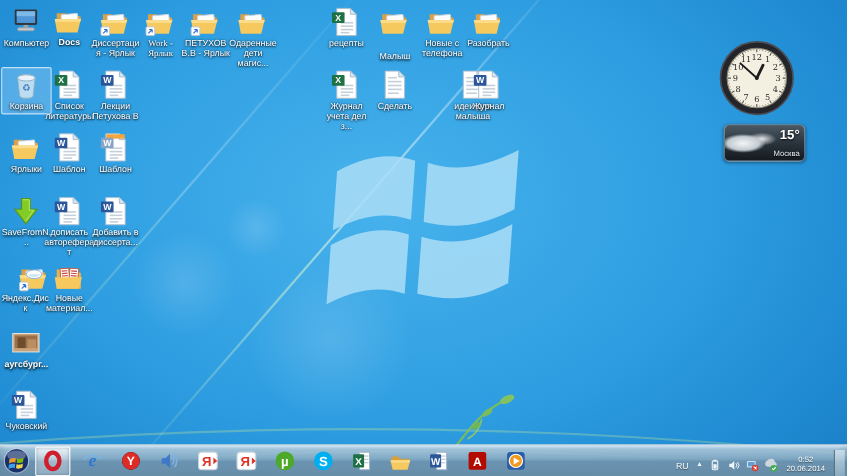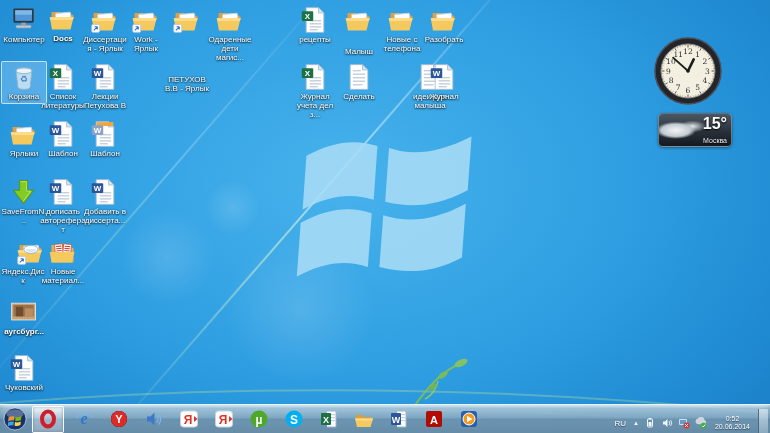--- a/index.html
+++ b/index.html
@@ -22,21 +22,21 @@
     text-shadow:0 1px 2px rgba(0,0,0,.85),0 0 2px rgba(0,0,0,.6);max-width:46px;word-wrap:break-word;}
 
   
   .gadget-clock{position:absolute;left:653px;top:36px;width:70px;height:70px;}
   .gadget-weather{position:absolute;left:658px;top:113px;width:72px;height:32px;border-radius:5px;
     background:linear-gradient(180deg,#4b5863 0%,#28313a 55%,#14191f 100%);
     border:1px solid rgba(180,195,205,.5);box-shadow:0 1px 3px rgba(0,0,0,.4);overflow:hidden;}
   .w-cloud{position:absolute;left:-4px;top:2px;width:52px;height:26px;
     background:radial-gradient(ellipse 26px 11px at 40% 55%, #f2f4f5 0%, #c3ccd2 55%, rgba(120,135,145,0) 78%),
                radial-gradient(ellipse 18px 8px at 72% 40%, #e8ecee 0%, rgba(150,160,170,0) 75%);}
-  .w-temp{position:absolute;right:4px;top:1px;color:#fff;font-size:16px;font-weight:bold;text-shadow:0 1px 2px #000;}
+  .w-temp{position:absolute;right:4px;top:1px;color:#fff;font-size:12px;font-weight:bold;text-shadow:0 1px 2px #000;}
   .w-city{position:absolute;right:4px;bottom:2px;color:#e8edf0;font-size:7px;text-shadow:0 1px 1px #000;}
 
   
   .taskbar{position:absolute;left:0;bottom:0;width:770px;height:28px;
     background:linear-gradient(180deg,rgba(235,245,252,.9) 0%,rgba(175,200,216,.88) 12%,rgba(138,170,192,.88) 45%,rgba(114,148,173,.9) 52%,rgba(130,163,186,.9) 100%);
     border-top:1px solid rgba(255,255,255,.85);box-shadow:inset 0 -6px 10px rgba(40,70,95,.25);
     display:flex;align-items:center;}
   .startbtn{width:30px;height:27px;display:flex;align-items:center;justify-content:center;cursor:pointer;}
   .apps{display:flex;align-items:center;height:27px;margin-left:2px;}
   .appbtn{width:30px;height:25px;margin-right:5px;display:flex;align-items:center;justify-content:center;border-radius:2px;cursor:pointer;}
@@ -120,36 +120,36 @@
               <rect x="9" y="8" width="17" height="13" rx="1" fill="#fdfdfd" stroke="#c8d4de"></rect>
             </g>
  <path d="M2 13h27l-3.5 14H4.5z" fill="#f6c95e"></path>
             <path d="M2 13h27l-.8 3H2.8z" fill="#fadc8a"></path>
             <rect x="2" y="20" width="9" height="9" rx="1.5" fill="#fff" stroke="#b9c6d2"></rect>
             <path d="M4.3 26.7 L8.3 22.7 M8.3 22.7 h-3.1 M8.3 22.7 v3.1" stroke="#2f6fd0" stroke-width="1.2" fill="none"></path>
           </svg>
         </div>
         <div class="dlabel">Диссертация - Ярлык</div>
       </div>
-      <div class="dicon" style="left: 123px; top: 4px;">
+      <div class="dicon" style="left: 123px; top: 4px; font-family: Liberation Serif, serif;">
         <div>
           <svg viewBox="0 0 34 30">
             <path d="M4 7h9l3 3h11a2 2 0 0 1 2 2v3H4z" fill="#dfa045"></path>
  <g transform="rotate(-5 17 15)">
               <rect x="9" y="8" width="17" height="13" rx="1" fill="#fdfdfd" stroke="#c8d4de"></rect>
             </g>
  <path d="M2 13h27l-3.5 14H4.5z" fill="#f6c95e"></path>
             <path d="M2 13h27l-.8 3H2.8z" fill="#fadc8a"></path>
             <rect x="2" y="20" width="9" height="9" rx="1.5" fill="#fff" stroke="#b9c6d2"></rect>
             <path d="M4.3 26.7 L8.3 22.7 M8.3 22.7 h-3.1 M8.3 22.7 v3.1" stroke="#2f6fd0" stroke-width="1.2" fill="none"></path>
           </svg>
         </div>
         <div class="dlabel">Work - Ярлык</div>
       </div>
-      <div class="dicon" style="left: 164px; top: 4px; gap: 40px;">
+      <div class="dicon" style="left: 164px; top: 4px;">
         <div>
           <svg viewBox="0 0 34 30">
             <path d="M4 7h9l3 3h11a2 2 0 0 1 2 2v3H4z" fill="#dfa045"></path>
  <g transform="rotate(-5 17 15)">
               <rect x="9" y="8" width="17" height="13" rx="1" fill="#fdfdfd" stroke="#c8d4de"></rect>
             </g>
  <path d="M2 13h27l-3.5 14H4.5z" fill="#f6c95e"></path>
             <path d="M2 13h27l-.8 3H2.8z" fill="#fadc8a"></path>
             <rect x="2" y="20" width="9" height="9" rx="1.5" fill="#fff" stroke="#b9c6d2"></rect>
             <path d="M4.3 26.7 L8.3 22.7 M8.3 22.7 h-3.1 M8.3 22.7 v3.1" stroke="#2f6fd0" stroke-width="1.2" fill="none"></path>

